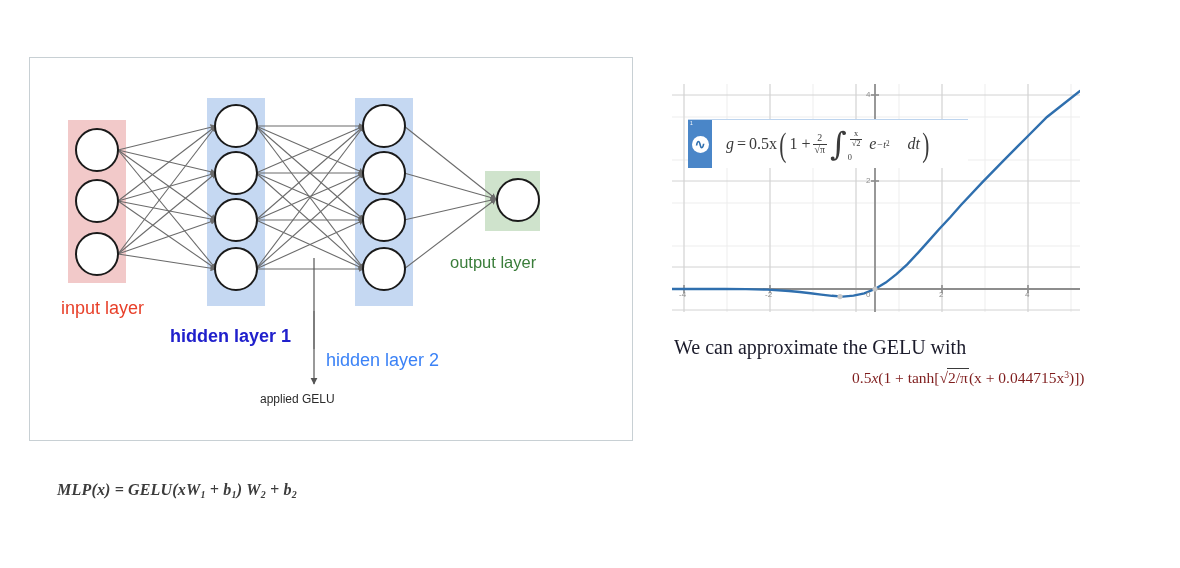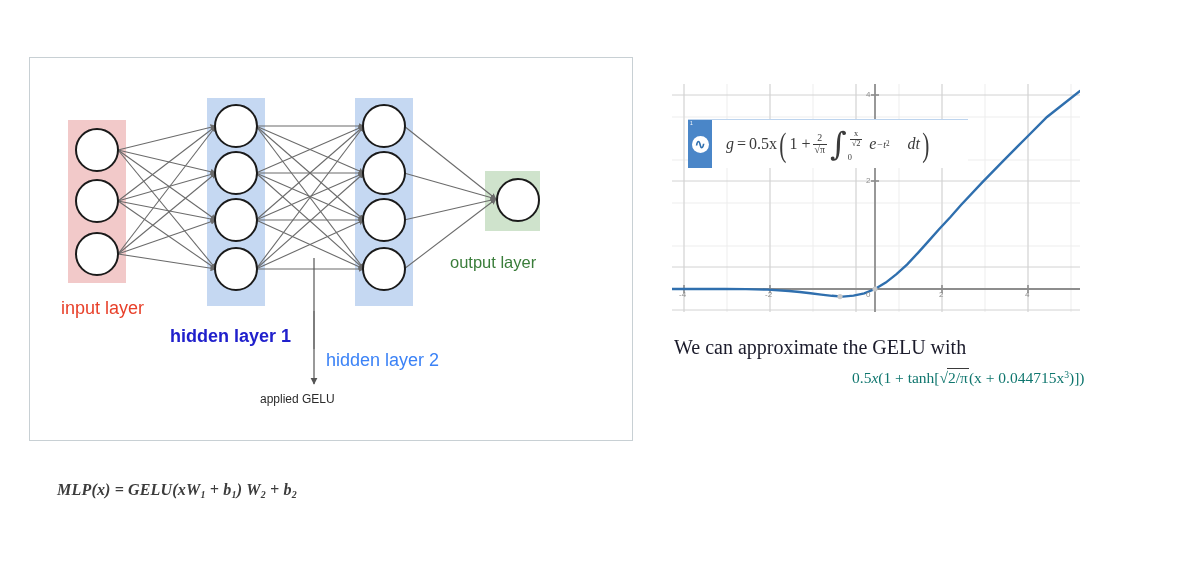--- a/index.html
+++ b/index.html
@@ -204,21 +204,21 @@
     font-size: 20px;
     color: #1b1b2b;
     white-space: nowrap;
   }
   #approx-formula {
     position: absolute;
     left: 852px;
     top: 368px;
     font-family: "Liberation Serif", serif;
     font-size: 15.5px;
-    color: #0f766e;
+    color: #7f1d1d;
     white-space: nowrap;
   }
 
   
   #mlp-equation {
     position: absolute;
     left: 57px;
     top: 481px;
     font-family: "Liberation Serif", serif;
     font-style: italic;

